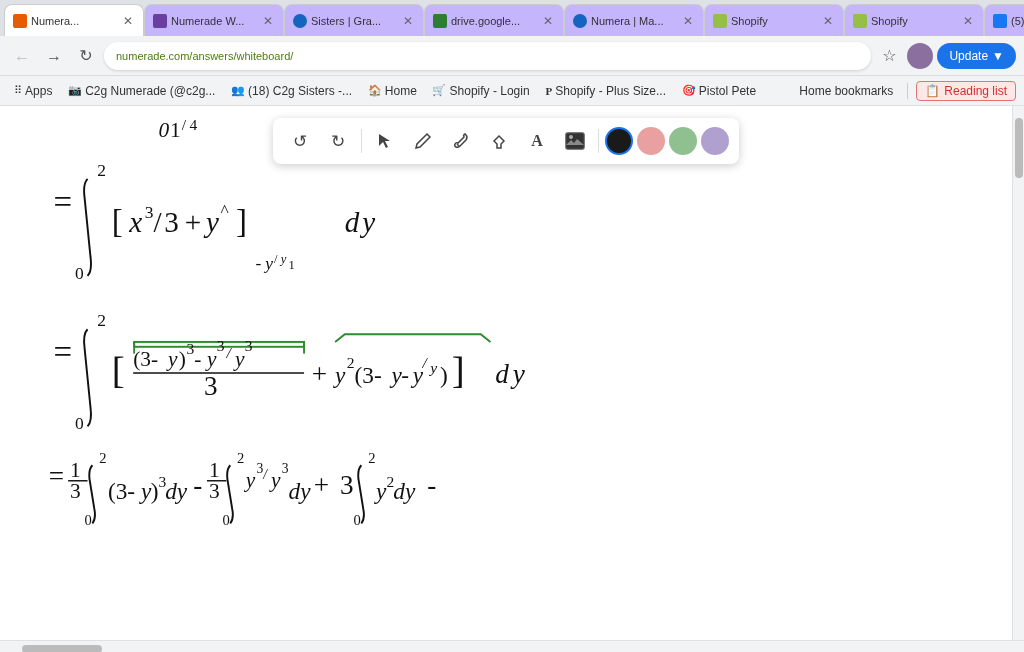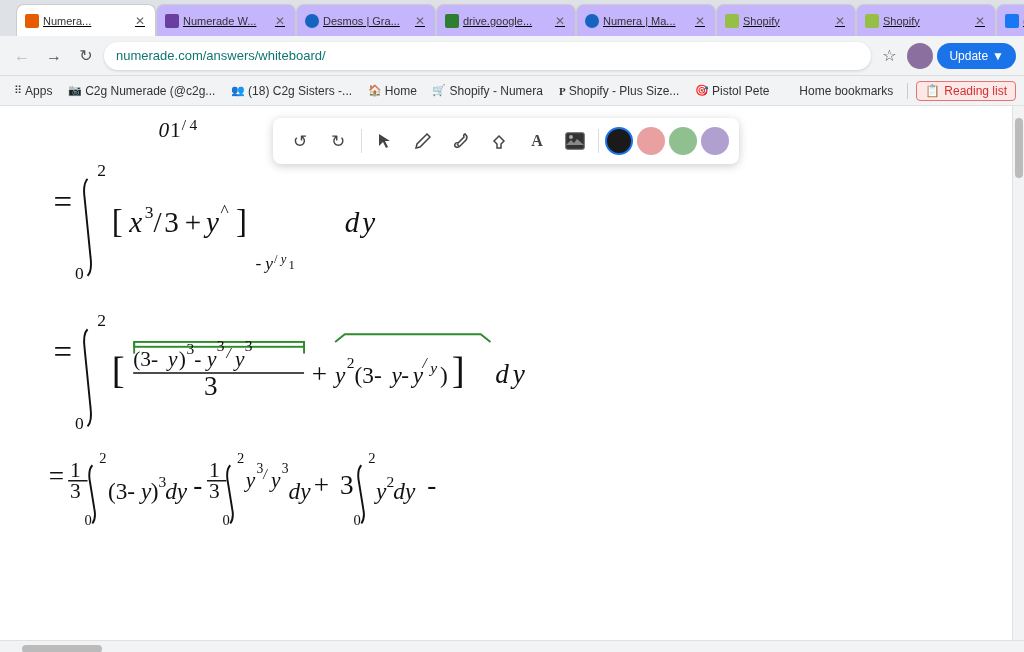--- a/index.html
+++ b/index.html
@@ -7,23 +7,22 @@
 
     
     .browser-window { width: 1024px; height: 652px; display: flex; flex-direction: column; background: #dee1e6; }
 
     
     .tab-bar {
       height: 36px;
       background: #dee1e6;
       display: flex;
       align-items: flex-end;
-      padding-left: 16px;
+      padding-left: 4px;
       overflow: hidden;
-      text-decoration: underline;
     }
     .tab {
       height: 32px;
       min-width: 140px;
       max-width: 200px;
       background: #c4b5fd;
       border-radius: 8px 8px 0 0;
       display: flex;
       align-items: center;
       padding: 0 8px;
@@ -52,22 +51,22 @@
     }
     .nav-btn { width: 28px; height: 28px; border-radius: 50%; border: none; background: transparent; cursor: pointer; display: flex; align-items: center; justify-content: center; font-size: 16px; color: #555; }
     .nav-btn.disabled { color: #bbb; cursor: default; }
     .address-bar {
       flex: 1;
       height: 28px;
       border: none;
       border-radius: 14px;
       background: #fff;
       padding: 0 12px;
-      font-size: 13px;
-      color: #0f766e;
+      font-size: 11px;
+      color: #4d7c0f;
       outline: none;
       box-shadow: 0 1px 3px rgba(0,0,0,0.15);
     }
     .toolbar-right { display: flex; align-items: center; gap: 4px; }
     .star-btn { width: 28px; height: 28px; display: flex; align-items: center; justify-content: center; cursor: pointer; font-size: 16px; color: #555; }
     .avatar { width: 26px; height: 26px; border-radius: 50%; background: #8b6f9e; display: flex; align-items: center; justify-content: center; color: #fff; font-size: 11px; }
     .update-btn {
       height: 26px;
       background: #1a73e8;
       color: #fff;
@@ -234,21 +233,21 @@
       <span class="tab-label">Numera...</span>
       <span class="tab-close">✕</span>
     </div>
     <div class="tab">
       <div class="tab-favicon favicon-purple"></div>
       <span class="tab-label">Numerade W...</span>
       <span class="tab-close">✕</span>
     </div>
     <div class="tab">
       <div class="tab-favicon" style="width:14px;height:14px;border-radius:50%;background:#1565c0;"></div>
-      <span class="tab-label">Desmos | Gra...</span>
+      <span class="tab-label">Sisters | Gra...</span>
       <span class="tab-close">✕</span>
     </div>
     <div class="tab">
       <div class="tab-favicon" style="width:14px;height:14px;border-radius:2px;background:#2e7d32;"></div>
       <span class="tab-label">drive.google...</span>
       <span class="tab-close">✕</span>
     </div>
     <div class="tab">
       <div class="tab-favicon" style="width:14px;height:14px;border-radius:50%;background:#1565c0;"></div>
       <span class="tab-label">Numera | Ma...</span>
@@ -299,21 +298,21 @@
     <div class="bookmark-item">
       <span class="bookmark-icon">👥</span>
       <span>(18) C2g Sisters -...</span>
     </div>
     <div class="bookmark-item">
       <span class="bookmark-icon">🏠</span>
       <span>Home</span>
     </div>
     <div class="bookmark-item">
       <span class="bookmark-icon">🛒</span>
-      <span>Shopify - Numera</span>
+      <span>Shopify - Login</span>
     </div>
     <div class="bookmark-item">
       <span class="bookmark-icon" style="font-family:serif;font-weight:bold;">P</span>
       <span>Shopify - Plus Size...</span>
     </div>
     <div class="bookmark-item">
       <span class="bookmark-icon">🎯</span>
       <span>Pistol Pete</span>
     </div>
     <div style="flex:1"></div>

